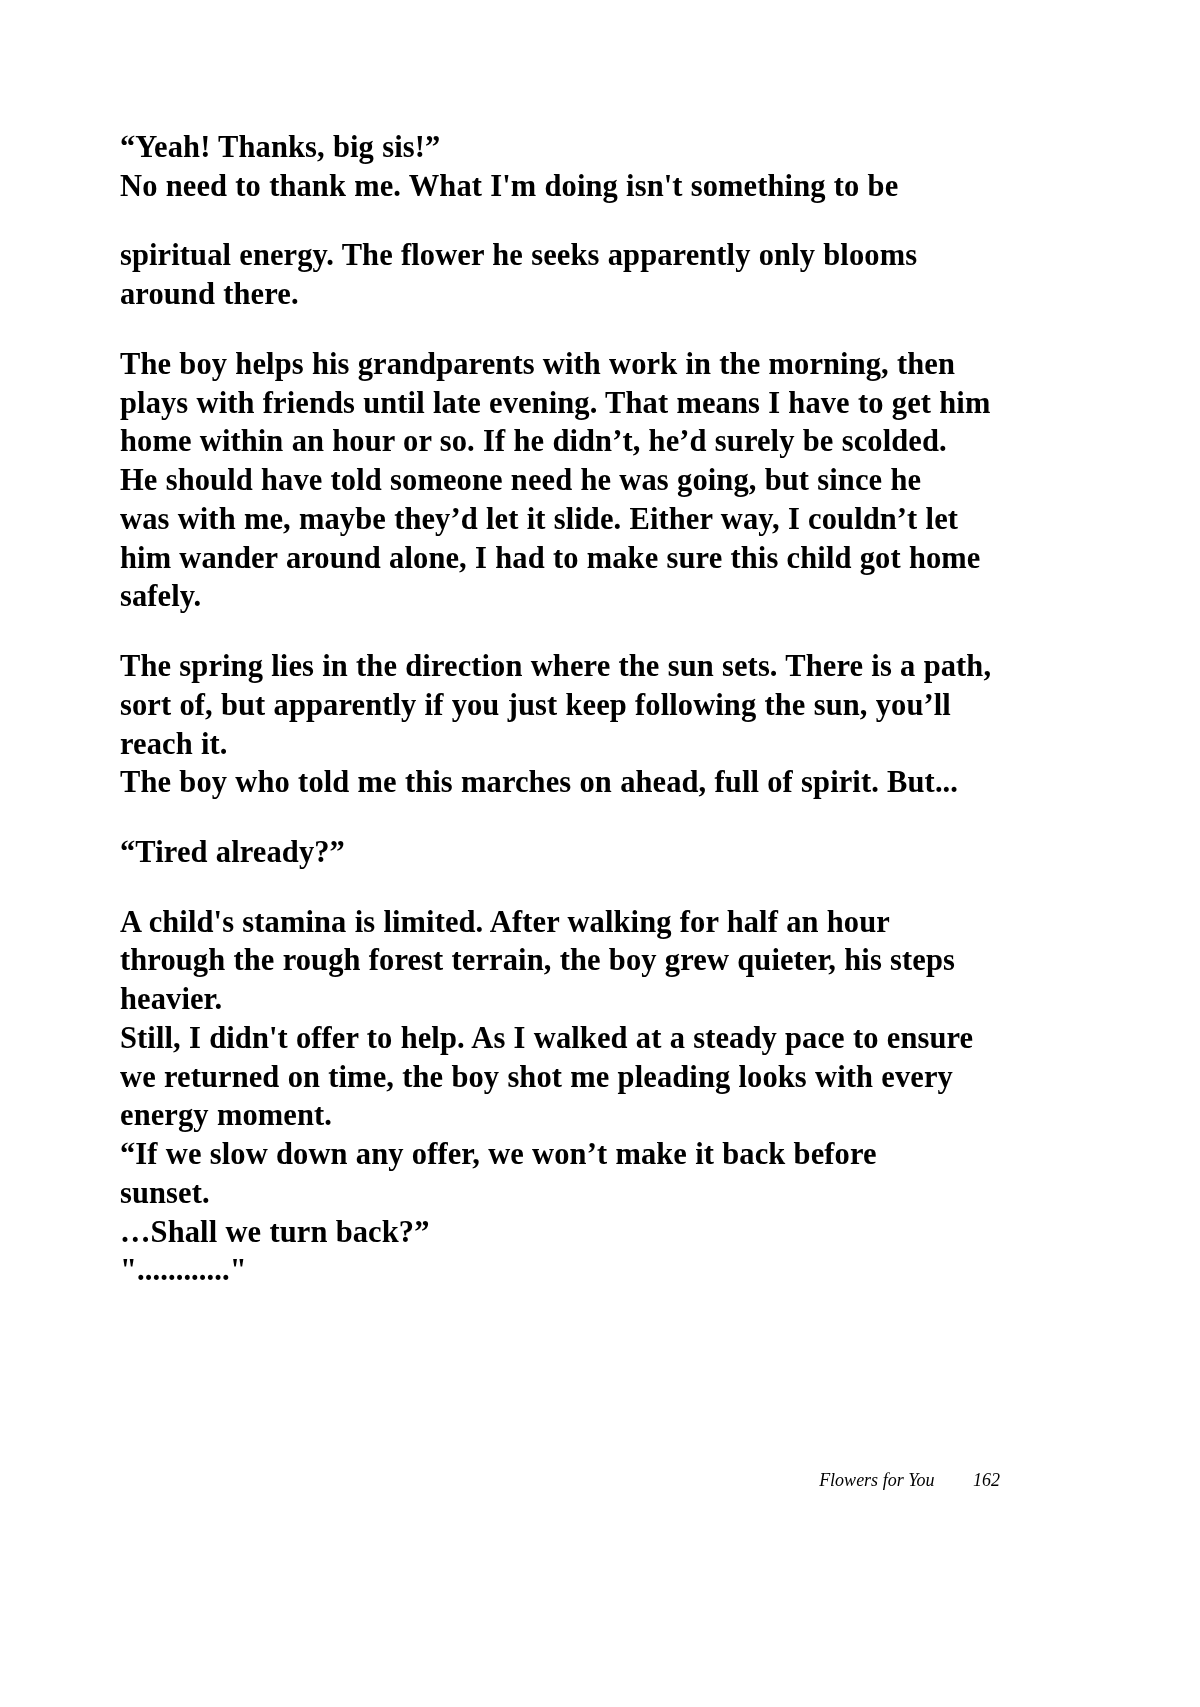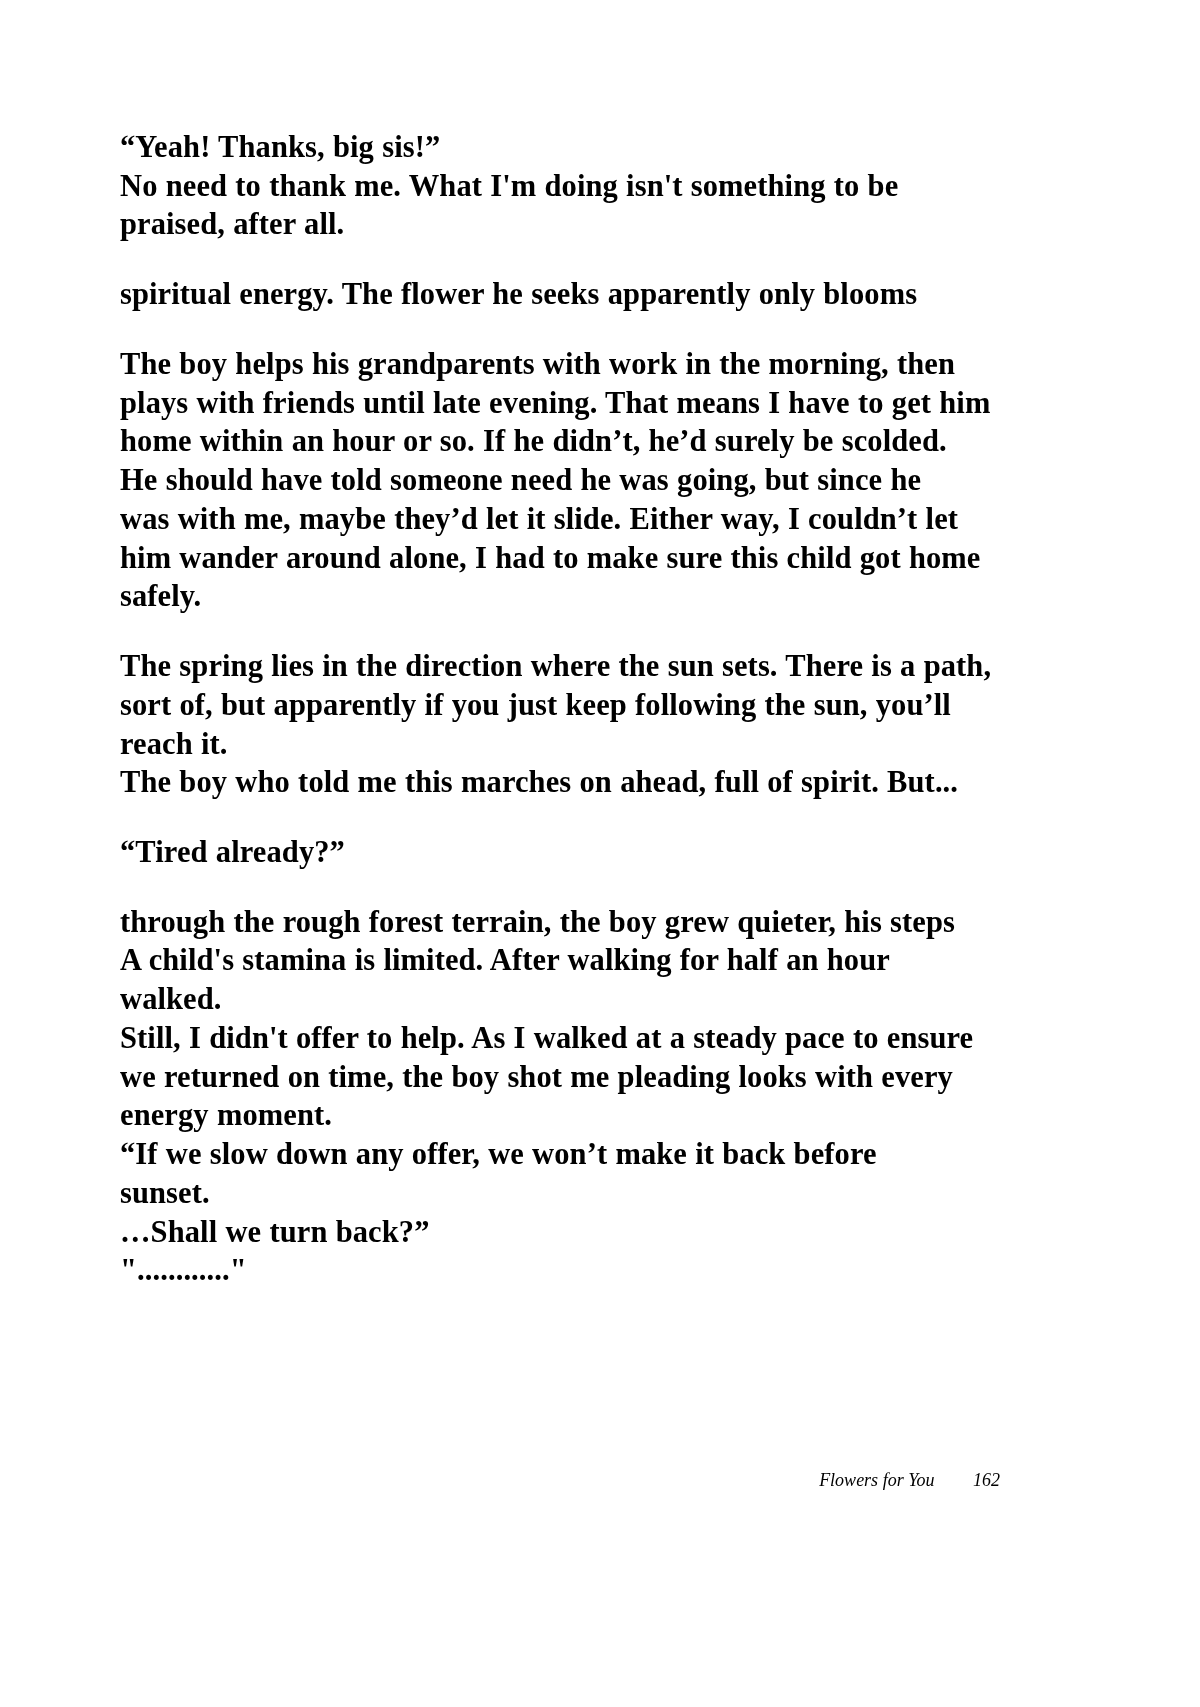--- a/index.html
+++ b/index.html
@@ -65,25 +65,25 @@
 </head>
 <body>
 
 <div class="page">
 
   <div class="text-column">
 
     <p class="para">
       <span class="line">“Yeah! Thanks, big sis!”</span>
       <span class="line">No need to thank me. What I'm doing isn't something to be</span>
-      <span class="line">praised, after all.</span>
     </p>
 
     <p class="para">
       <span class="line">spiritual energy. The flower he seeks apparently only blooms</span>
+      <span class="line">around there.</span>
     </p>
 
     <p class="para">
       <span class="line">The boy helps his grandparents with work in the morning, then</span>
       <span class="line">plays with friends until late evening. That means I have to get him</span>
       <span class="line">home within an hour or so. If he didn’t, he’d surely be scolded.</span>
       <span class="line">He should have told someone need he was going, but since he</span>
       <span class="line">was with me, maybe they’d let it slide. Either way, I couldn’t let</span>
       <span class="line">him wander around alone, I had to make sure this child got home</span>
       <span class="line">safely.</span>
@@ -94,23 +94,23 @@
       <span class="line">sort of, but apparently if you just keep following the sun, you’ll</span>
       <span class="line">reach it.</span>
       <span class="line">The boy who told me this marches on ahead, full of spirit. But...</span>
     </p>
 
     <p class="para">
       <span class="line">“Tired already?”</span>
     </p>
 
     <p class="para">
+      <span class="line">A child's stamina is limited. After walking for half an hour</span>
       <span class="line">through the rough forest terrain, the boy grew quieter, his steps</span>
-      <span class="line">A child's stamina is limited. After walking for half an hour</span>
-      <span class="line">walked.</span>
+      <span class="line">heavier.</span>
       <span class="line">Still, I didn't offer to help. As I walked at a steady pace to ensure</span>
       <span class="line">we returned on time, the boy shot me pleading looks with every</span>
       <span class="line">energy moment.</span>
       <span class="line">“If we slow down any offer, we won’t make it back before</span>
       <span class="line">sunset.</span>
       <span class="line">…Shall we turn back?”</span>
       <span class="line">"............"</span>
     </p>
 
   </div>

